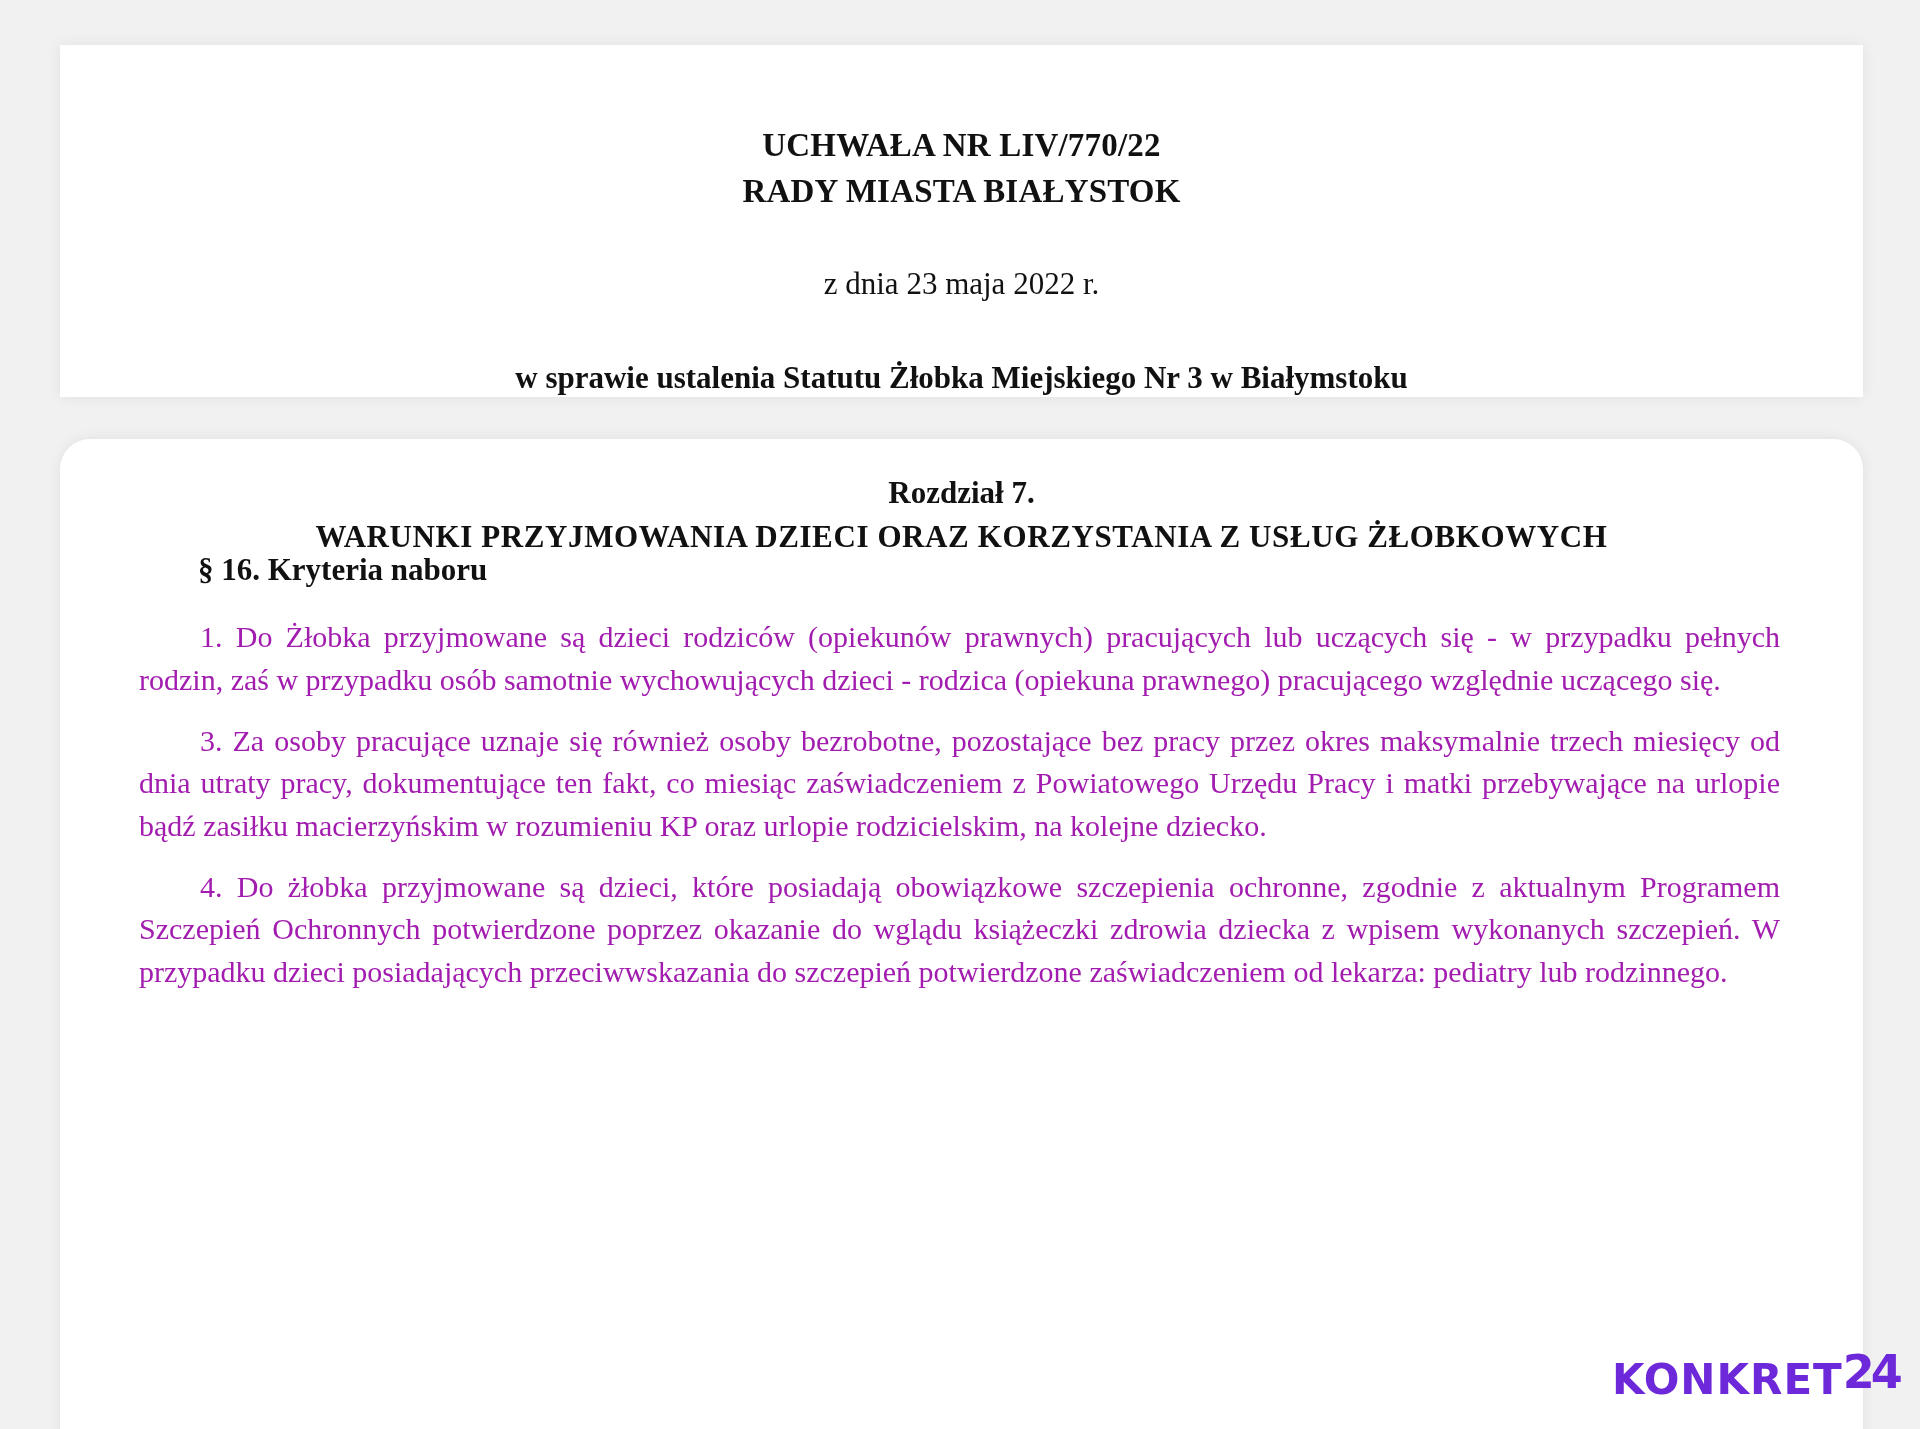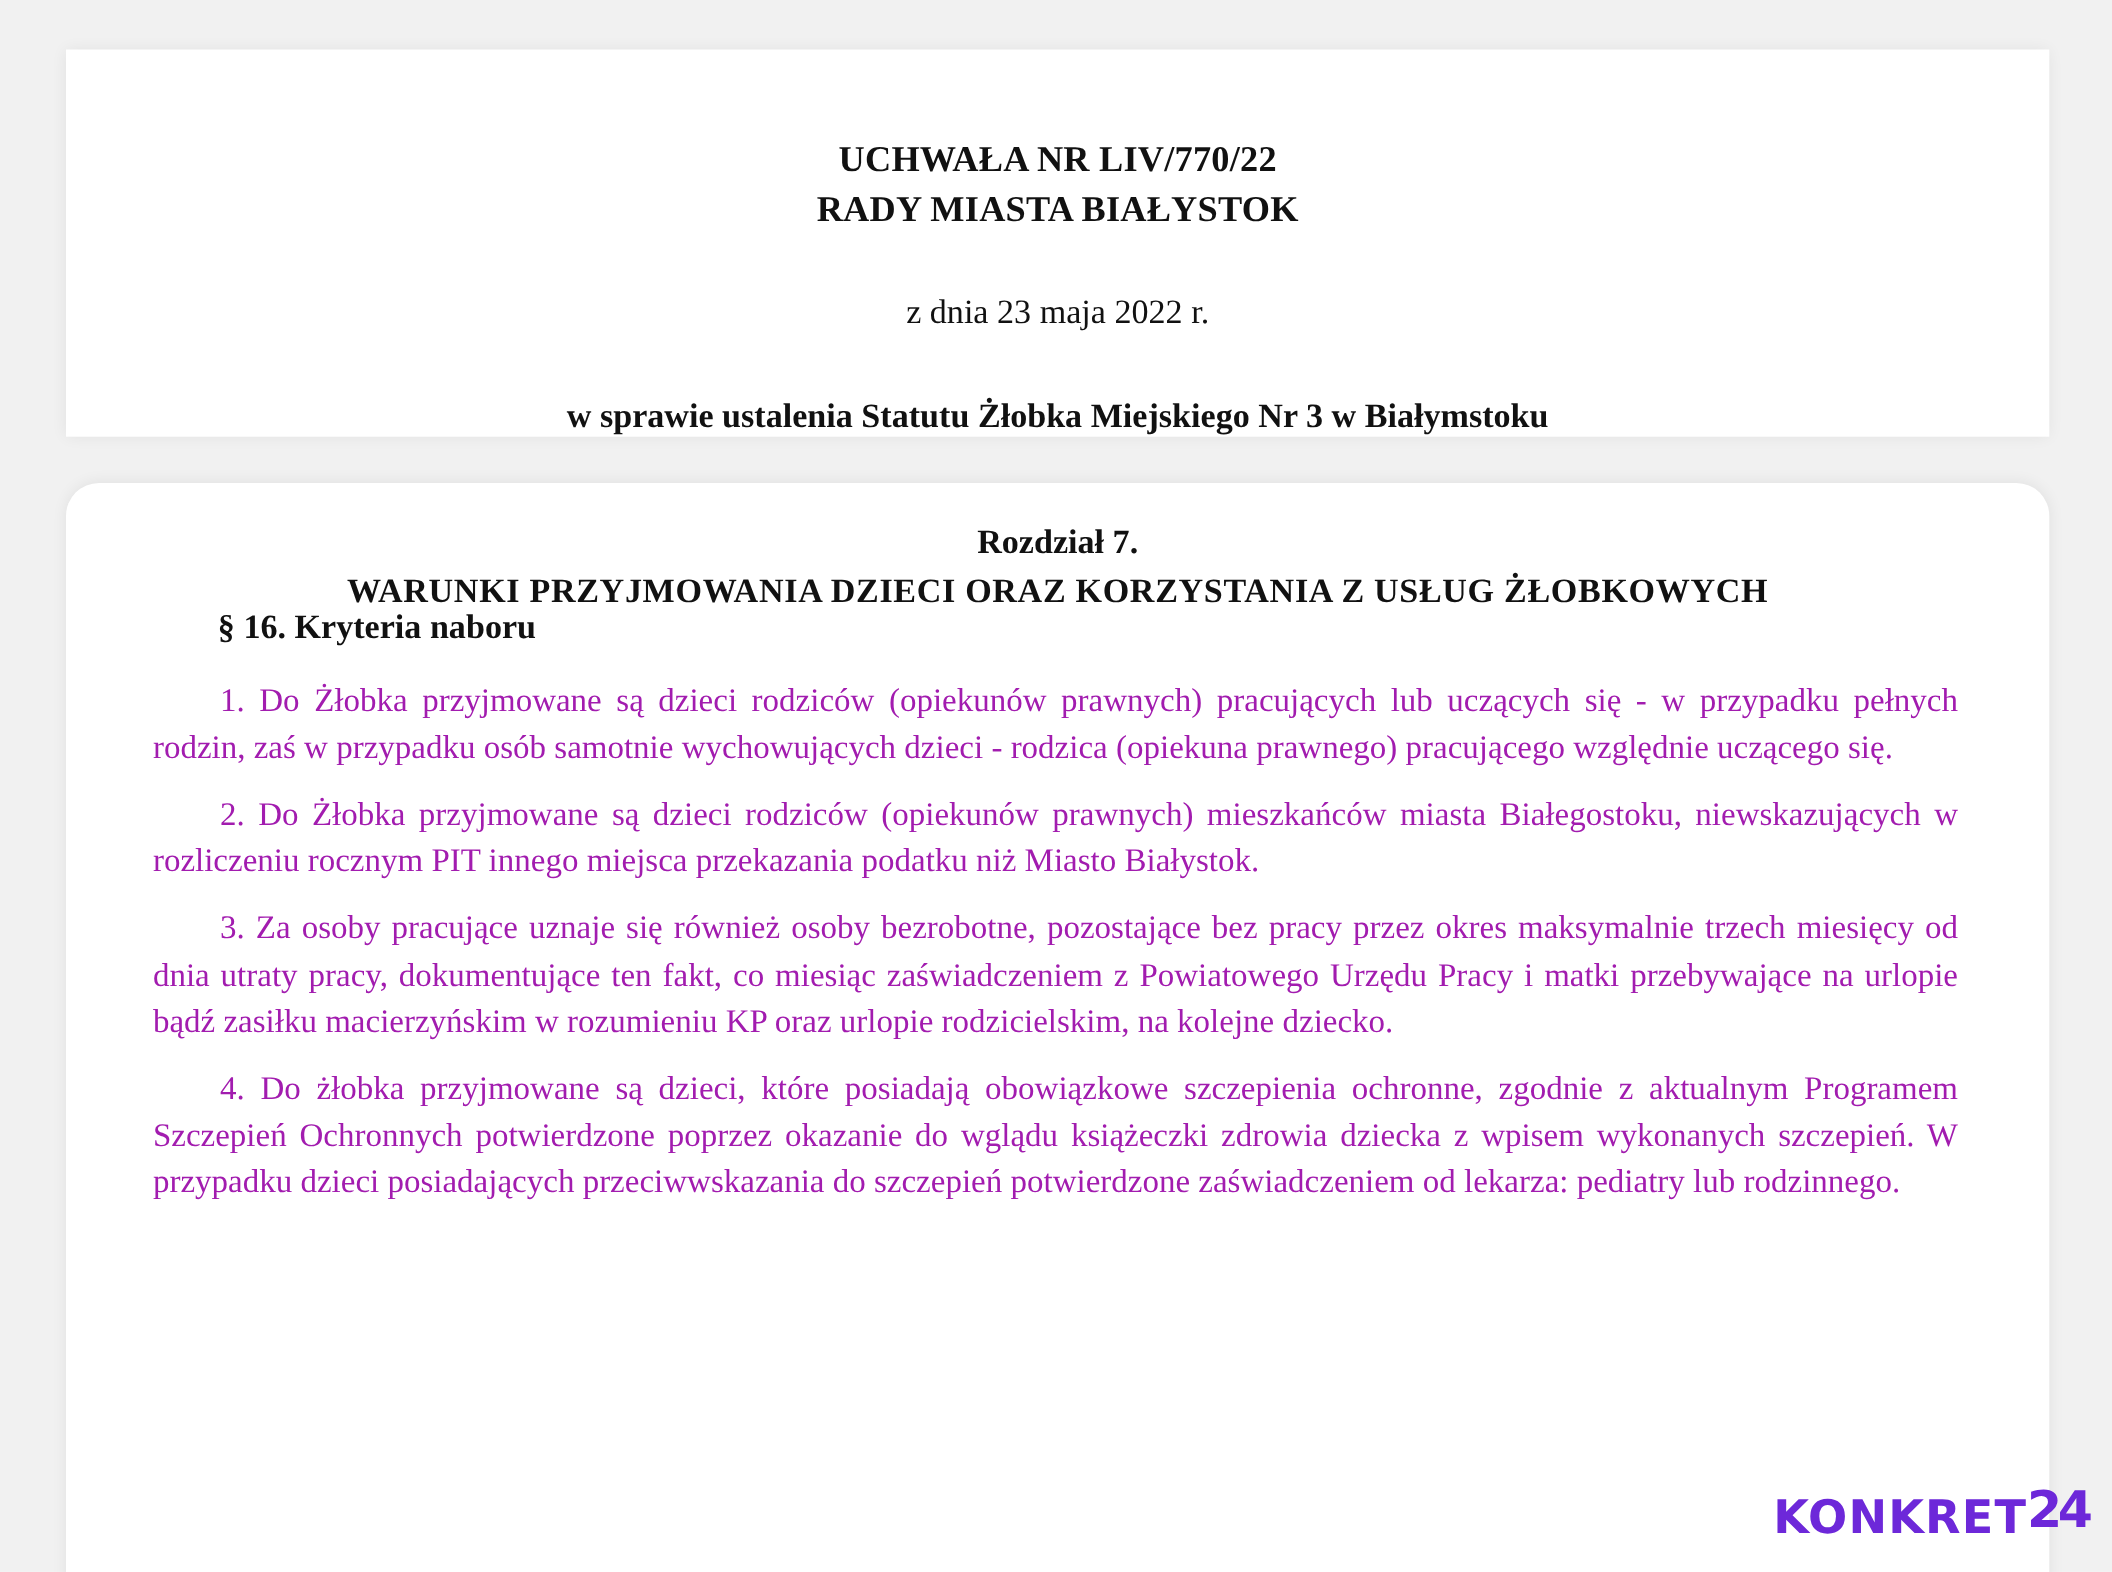--- a/index.html
+++ b/index.html
@@ -83,21 +83,20 @@
   <div class="center-line date">z dnia 23 maja 2022 r.</div>
   <div class="center-line subject">w sprawie ustalenia Statutu Żłobka Miejskiego Nr 3 w Białymstoku</div>
 </div>
 
 <div class="panel" id="panel-body">
   <div class="center-line chapter-num">Rozdział 7.</div>
   <div class="center-line chapter-title">WARUNKI PRZYJMOWANIA DZIECI ORAZ KORZYSTANIA Z USŁUG ŻŁOBKOWYCH</div>
   <div class="section-heading">§ 16. Kryteria naboru</div>
   <div class="paras">
     <p class="para">1. Do Żłobka przyjmowane są dzieci rodziców (opiekunów prawnych) pracujących lub uczących się - w przypadku pełnych rodzin, zaś w przypadku osób samotnie wychowujących dzieci - rodzica (opiekuna prawnego) pracującego względnie uczącego się.</p>
-    <p class="para">2. Do Żłobka przyjmowane są dzieci rodziców (opiekunów prawnych) mieszkańców miasta Białegostoku, niewskazujących w rozliczeniu rocznym PIT innego miejsca przekazania podatku niż Miasto Białystok.</p>
     <p class="para">3. Za osoby pracujące uznaje się również osoby bezrobotne, pozostające bez pracy przez okres maksymalnie trzech miesięcy od dnia utraty pracy, dokumentujące ten fakt, co miesiąc zaświadczeniem z Powiatowego Urzędu Pracy i matki przebywające na urlopie bądź zasiłku macierzyńskim w rozumieniu KP oraz urlopie rodzicielskim, na kolejne dziecko.</p>
     <p class="para">4. Do żłobka przyjmowane są dzieci, które posiadają obowiązkowe szczepienia ochronne, zgodnie z aktualnym Programem Szczepień Ochronnych potwierdzone poprzez okazanie do wglądu książeczki zdrowia dziecka z wpisem wykonanych szczepień. W przypadku dzieci posiadających przeciwwskazania do szczepień potwierdzone zaświadczeniem od lekarza: pediatry lub rodzinnego.</p>
   </div>
 </div>
 
 <div class="logo">
   <div class="logo-text"><span>KONKRET</span><span class="logo-num">24</span></div>
 </div>
 
 </body></html>

